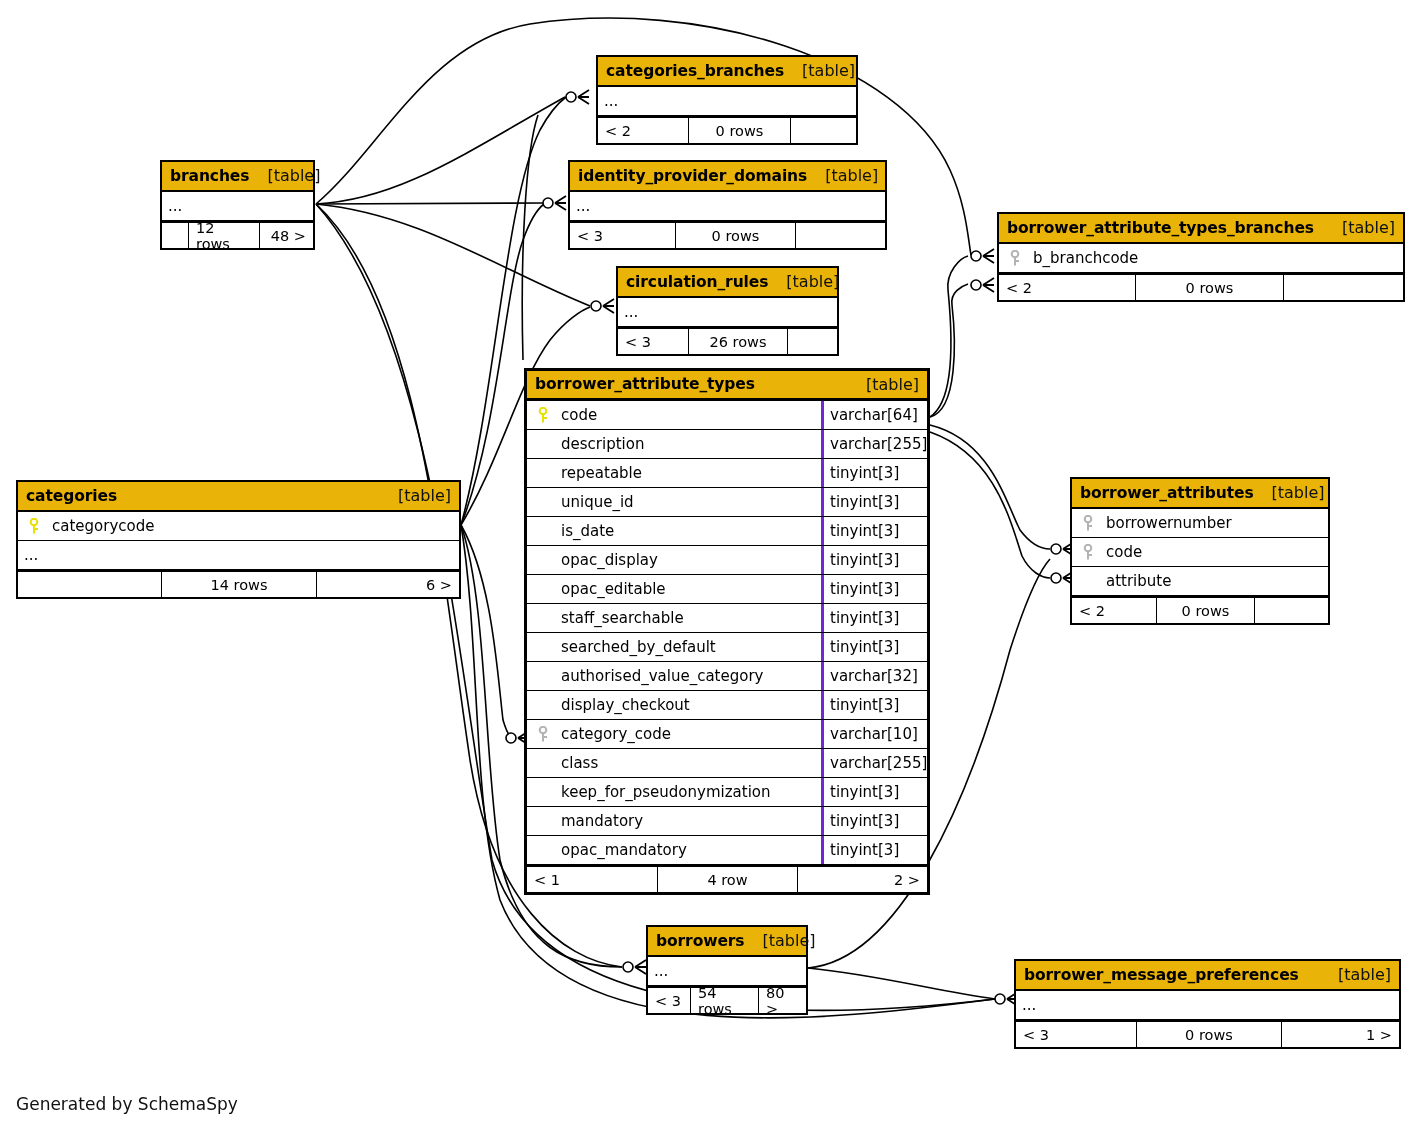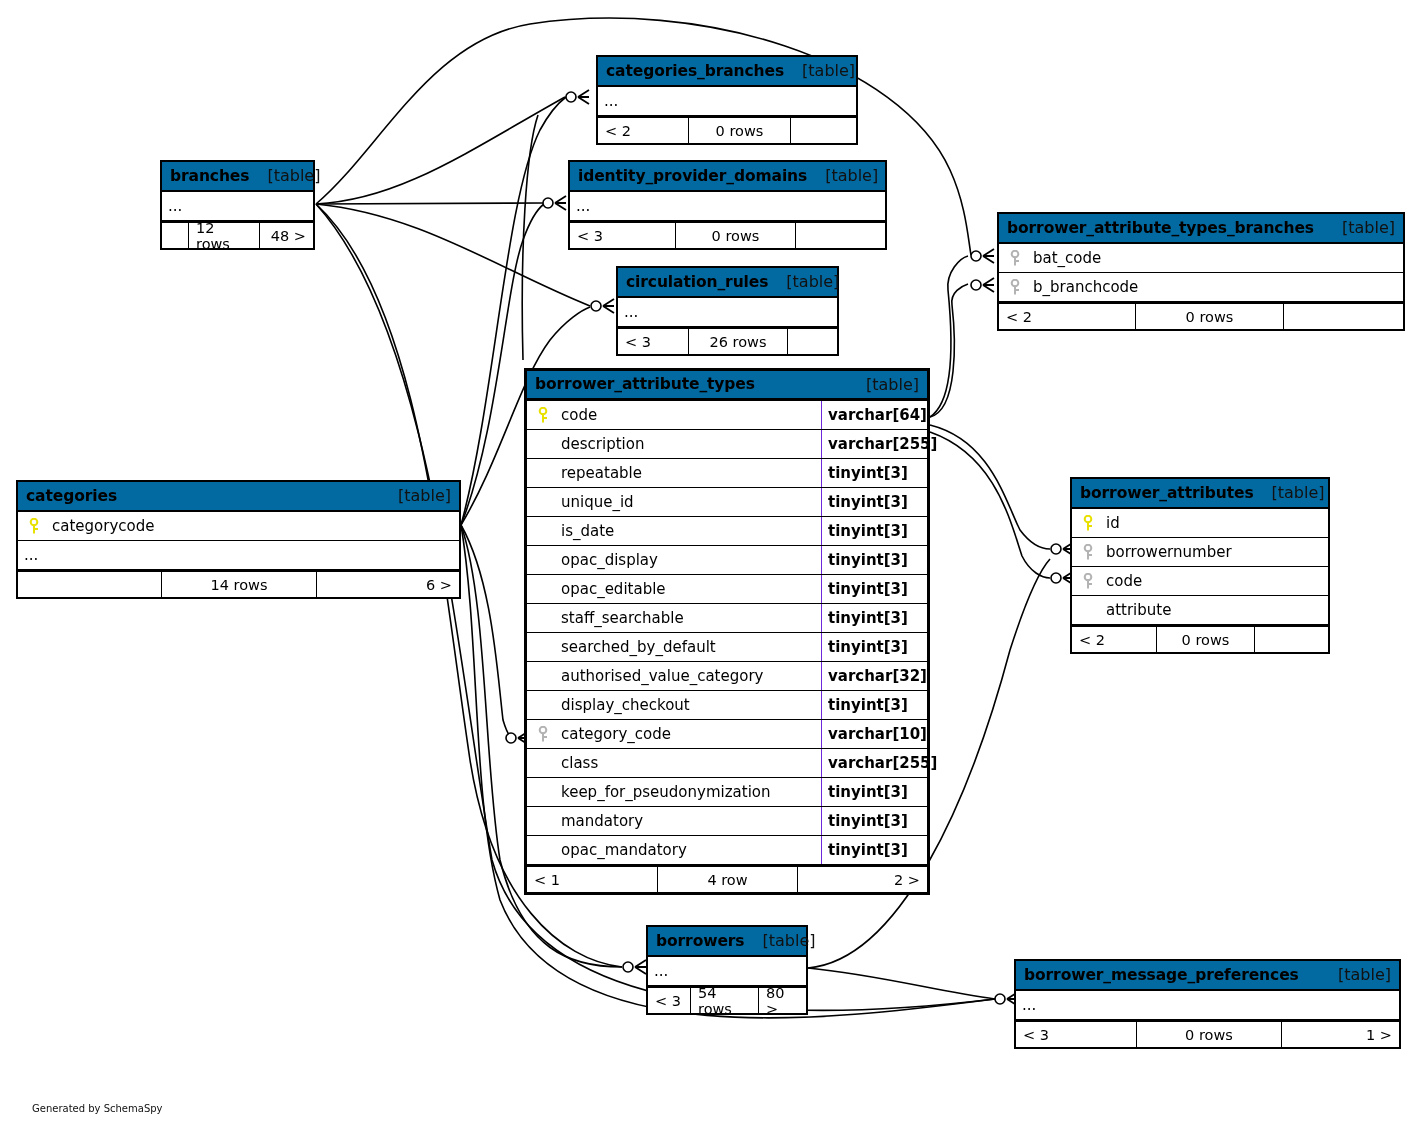--- a/index.html
+++ b/index.html
@@ -26,21 +26,21 @@
     border:2px solid #000000;
     box-sizing:border-box;
     font-size:15px;
     color:#000;
   }
   .tbl.thick{border-width:3px;}
   .thdr{
     display:flex;
     align-items:center;
     justify-content:space-between;
-    background:#0369a1;
+    background:#eab308;
     border-bottom:2px solid #000;
     padding:3px 8px 4px 8px;
     box-sizing:border-box;
     height:30px;
   }
   .thdr .tname{font-weight:bold;font-size:15.5px;letter-spacing:-0.1px;white-space:nowrap;}
   .thdr .ttag{font-size:16px;font-weight:normal;color:#111;margin-left:18px;white-space:nowrap;}
   .row{
     display:flex;
     align-items:center;
@@ -55,28 +55,27 @@
     display:flex;
     align-items:center;
     padding-left:6px;
     height:100%;
     box-sizing:border-box;
     overflow:hidden;
     white-space:nowrap;
   }
   .coltype{
     flex:0 0 auto;
-    border-left:1px solid #6d28d9;
+    border-left:3px solid #6d28d9;
     padding:4px 6px;
     height:100%;
     display:flex;
     align-items:center;
     box-sizing:border-box;
     white-space:nowrap;
-    font-weight:bold;
   }
   .ell{padding-left:6px;}
   .keyicon{
     flex:0 0 auto;
     width:20px;
     display:inline-flex;
     align-items:center;
     justify-content:center;
     margin-right:8px;
   }
@@ -97,23 +96,22 @@
     border-left:1px solid #000;
   }
   .footer-row .fc:first-child{border-left:none;}
   .fc.left{justify-content:flex-start;}
   .fc.center{justify-content:center;}
   .fc.right{justify-content:flex-end;}
   .credit{
     position:absolute;
     left:16px;
     bottom:15px;
-    font-size:10px;
+    font-size:17px;
     color:#111;
-    margin-left:16px;
   }
 </style>
 </head>
 <body>
 
 <div id="canvas">
 
   <svg class="edges" viewBox="0 0 1421 1129">
     <defs>
       <g id="crowfoot">
@@ -261,32 +259,20 @@
     </div>
     <div class="row">
       <span class="colname">
         <span class="keyicon">
           <svg width="10" height="17" viewBox="0 0 10 17">
               <circle cx="5" cy="4" r="3.3" fill="none" stroke="#b3b3b3" stroke-width="2"></circle>
               <rect x="4" y="6.5" width="2" height="9" fill="#b3b3b3"></rect>
               <rect x="6" y="10" width="3" height="2" fill="#b3b3b3"></rect>
             </svg>
         </span>
-        <span>bat_code</span>
-      </span>
-    </div>
-    <div class="row">
-      <span class="colname">
-        <span class="keyicon">
-          <svg width="10" height="17" viewBox="0 0 10 17">
-              <circle cx="5" cy="4" r="3.3" fill="none" stroke="#b3b3b3" stroke-width="2"></circle>
-              <rect x="4" y="6.5" width="2" height="9" fill="#b3b3b3"></rect>
-              <rect x="6" y="10" width="3" height="2" fill="#b3b3b3"></rect>
-            </svg>
-        </span>
         <span>b_branchcode</span>
       </span>
     </div>
     <div class="footer-row">
       <span class="fc left" style="width:136px;">&lt; 2</span>
       <span class="fc center" style="flex:1;">0 rows</span>
       <span class="fc right" style="width:120px;"></span>
     </div>
   </div>
 
@@ -472,32 +458,20 @@
 
   <div class="tbl" style="left:1070px;top:477px;width:260px;">
     <div class="thdr">
       <span class="tname">borrower_attributes</span>
       <span class="ttag">[table]</span>
     </div>
     <div class="row">
       <span class="colname">
         <span class="keyicon">
           <svg width="10" height="17" viewBox="0 0 10 17">
-              <circle cx="5" cy="4" r="3.3" fill="none" stroke="#e8e000" stroke-width="2"></circle>
-              <rect x="4" y="6.5" width="2" height="9" fill="#e8e000"></rect>
-              <rect x="6" y="10" width="3" height="2" fill="#e8e000"></rect>
-            </svg>
-        </span>
-        <span>id</span>
-      </span>
-    </div>
-    <div class="row">
-      <span class="colname">
-        <span class="keyicon">
-          <svg width="10" height="17" viewBox="0 0 10 17">
               <circle cx="5" cy="4" r="3.3" fill="none" stroke="#b3b3b3" stroke-width="2"></circle>
               <rect x="4" y="6.5" width="2" height="9" fill="#b3b3b3"></rect>
               <rect x="6" y="10" width="3" height="2" fill="#b3b3b3"></rect>
             </svg>
         </span>
         <span>borrowernumber</span>
       </span>
     </div>
     <div class="row">
       <span class="colname">

